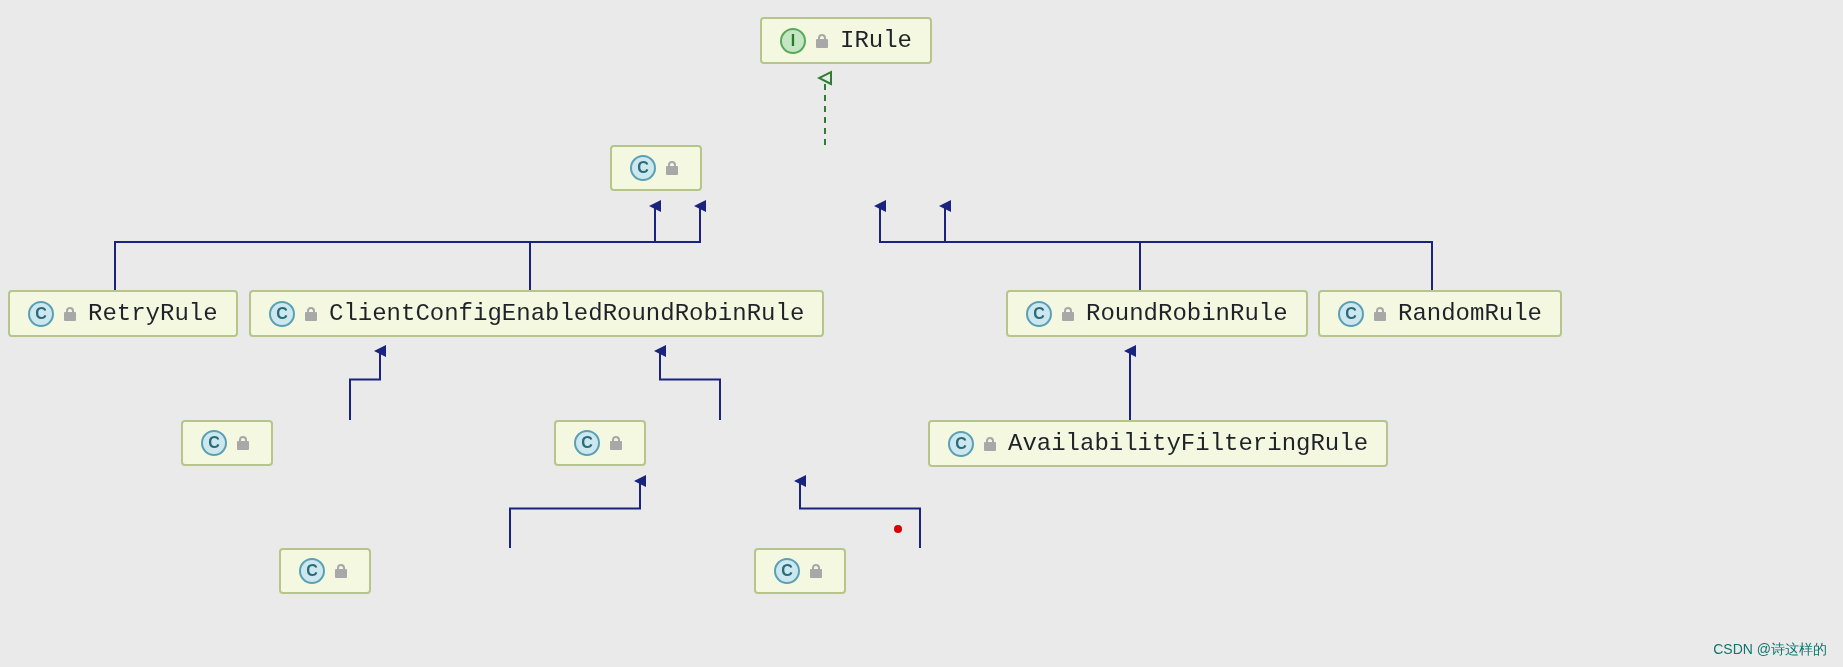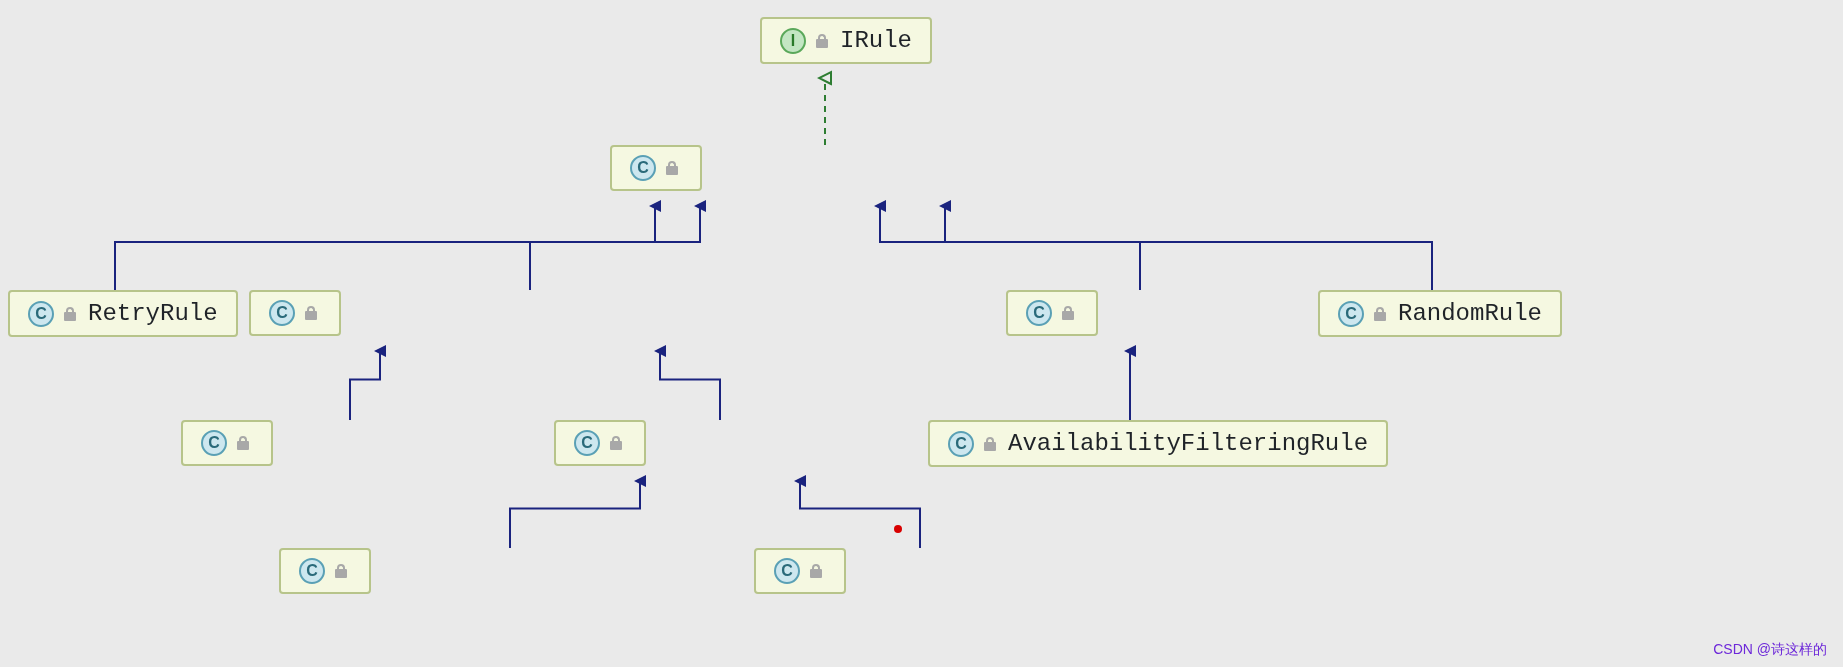--- a/index.html
+++ b/index.html
@@ -86,21 +86,21 @@
     border: 2px solid #a8a8a8;
     border-bottom: none;
     border-radius: 4px 4px 0 0;
   }
   .watermark {
     position: absolute;
     bottom: 8px;
     right: 16px;
     font-family: Arial, sans-serif;
     font-size: 14px;
-    color: #6d28d9;
+    color: #0f766e;
   }
   .red-dot {
     position: absolute;
     width: 8px;
     height: 8px;
     background: #d80000;
     border-radius: 50%;
   }
 </style>
 </head>
@@ -144,25 +144,27 @@
 
   <div id="n-retry" class="node" style="left: 8px; top: 290px;">
     <span class="badge class">C</span>
     <span class="lock-icon"></span>
     <span>RetryRule</span>
   </div>
 
   <div id="n-clientconfig" class="node" style="left: 249px; top: 290px;">
     <span class="badge class">C</span>
     <span class="lock-icon"></span>
+    <span>ClientConfigEnabledRoundRobinRule</span>
   </div>
 
   <div id="n-roundrobin" class="node" style="left: 1006px; top: 290px;">
     <span class="badge class">C</span>
     <span class="lock-icon"></span>
+    <span>RoundRobinRule</span>
   </div>
 
   <div id="n-random" class="node" style="left: 1318px; top: 290px;">
     <span class="badge class">C</span>
     <span class="lock-icon"></span>
     <span>RandomRule</span>
   </div>
 
   <div id="n-bestavail" class="node" style="left: 181px; top: 420px;">
     <span class="badge class">C</span>

